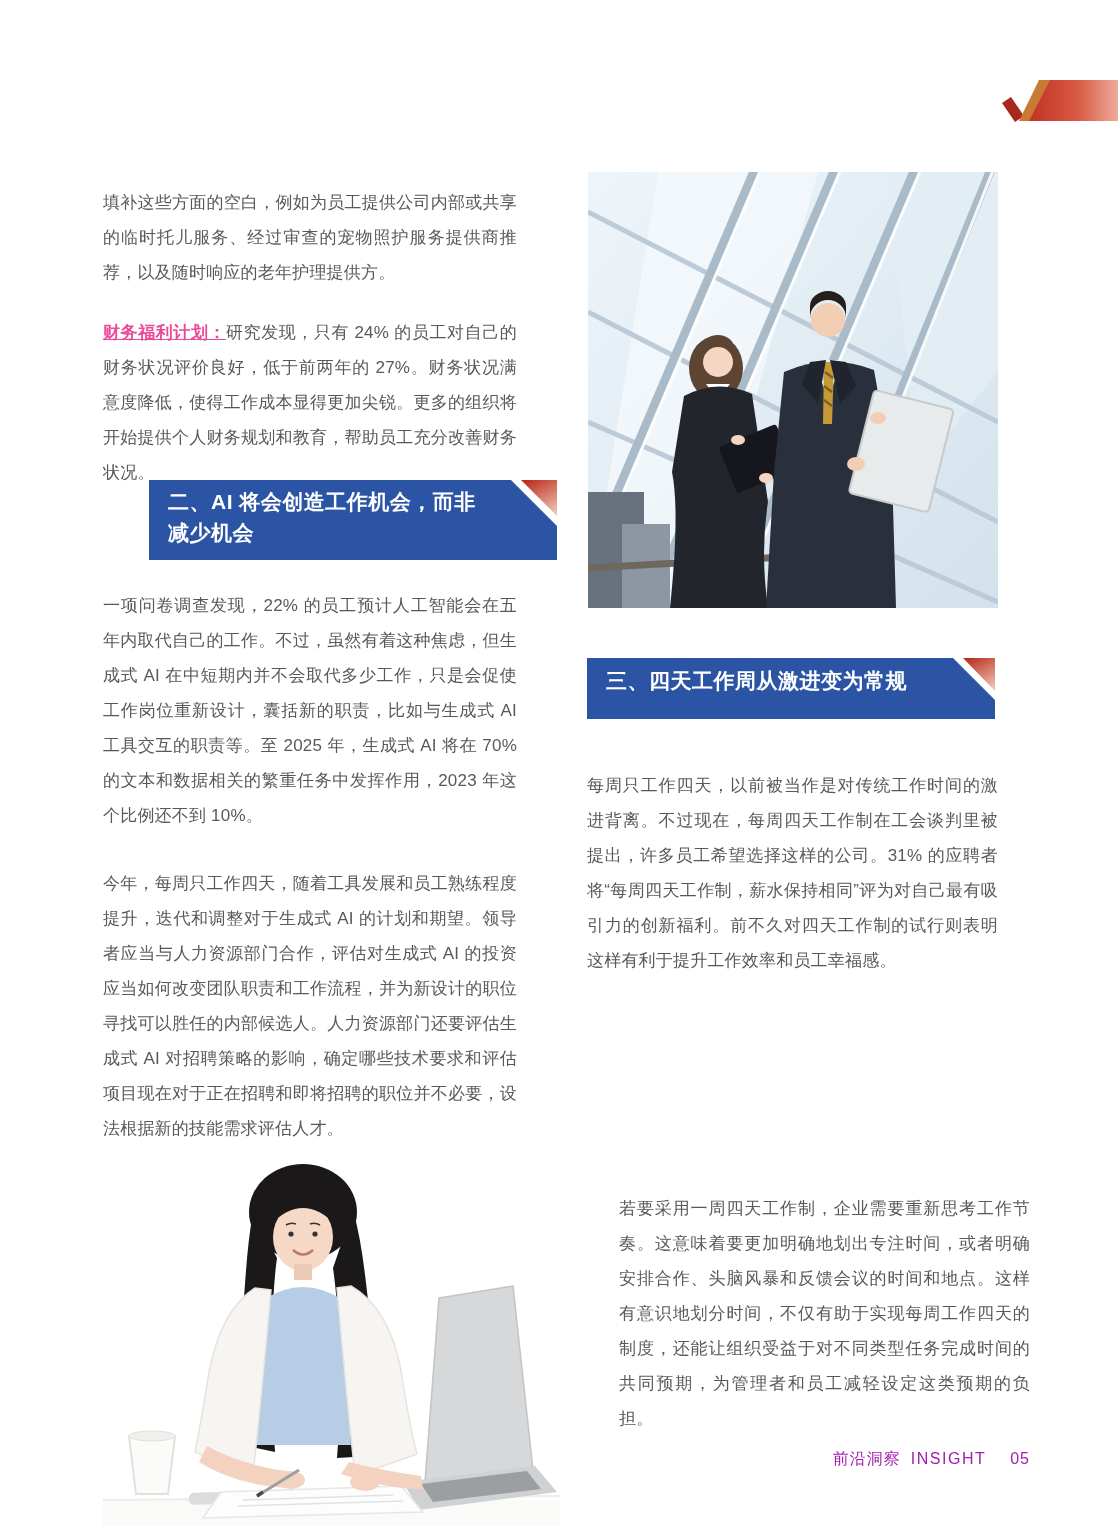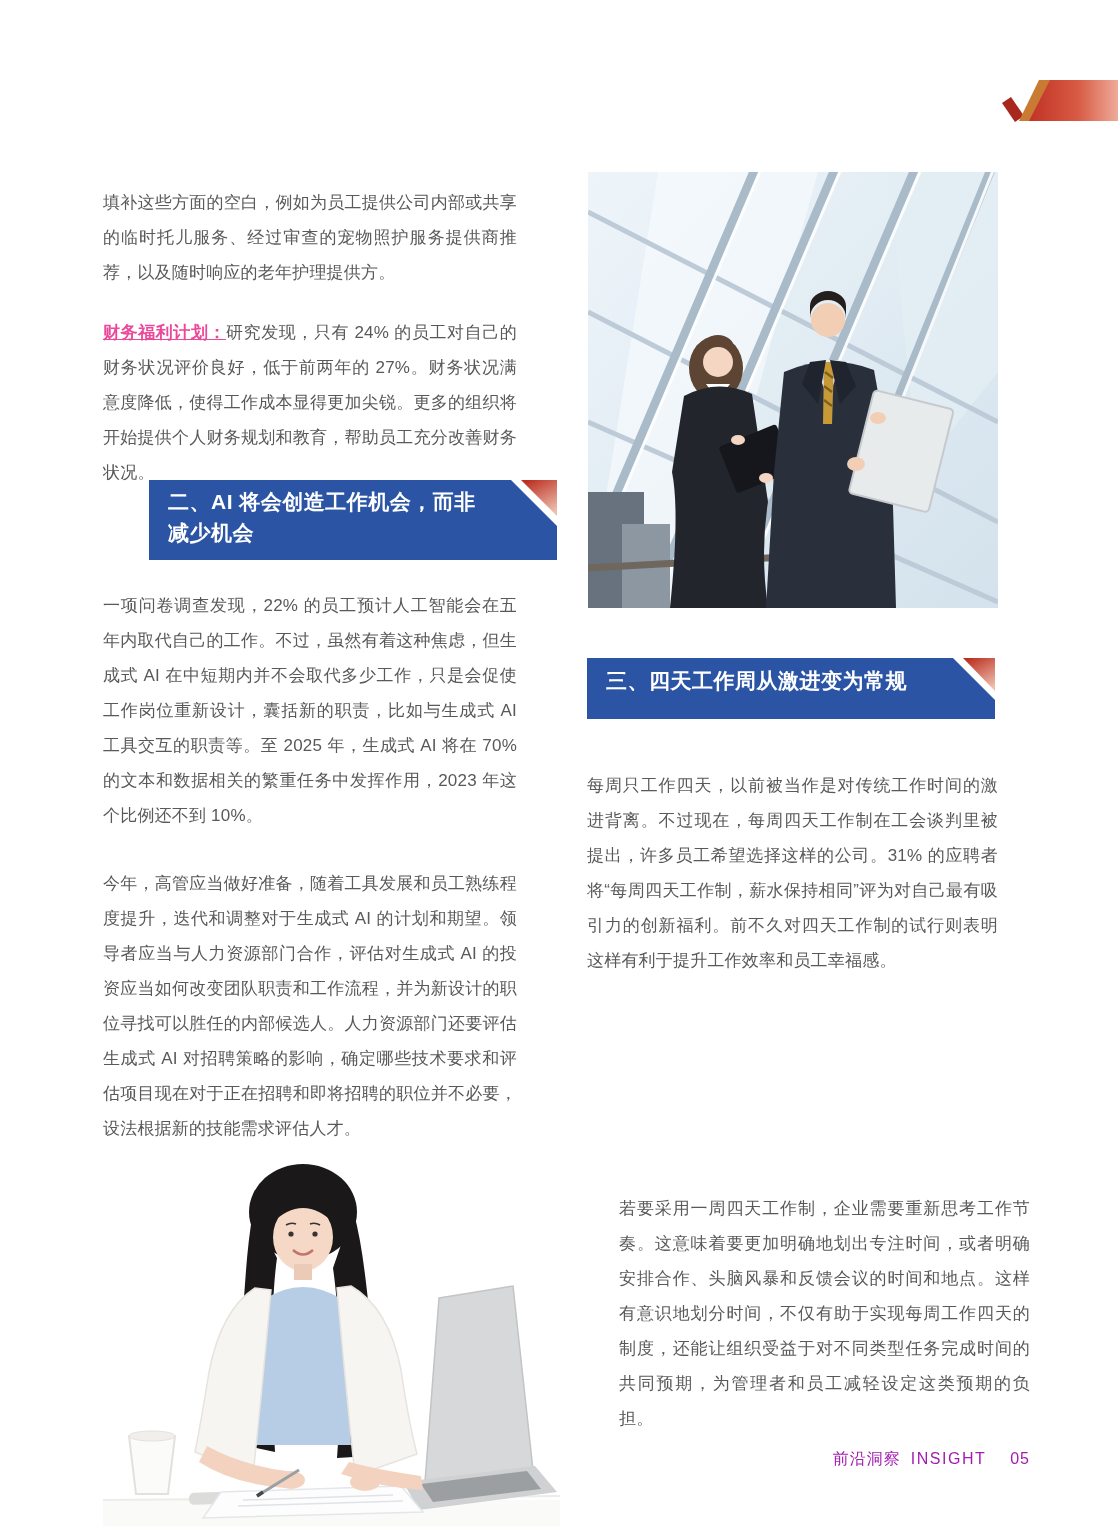--- a/index.html
+++ b/index.html
@@ -69,21 +69,21 @@
           <stop offset="1" stop-color="#eec0b0"></stop>
         </linearGradient>
       </defs>
       <polygon points="14,0 60,0 60,46" fill="#ffffff"></polygon>
       <polygon points="24,0 60,0 60,36" fill="url(#rg1)"></polygon>
     </svg>
   </div>
 
   <p class="body-text col-left" style="top:571px;">一项问卷调查发现，22% 的员工预计人工智能会在五年内取代自己的工作。不过，虽然有着这种焦虑，但生成式 AI 在中短期内并不会取代多少工作，只是会促使工作岗位重新设计，囊括新的职责，比如与生成式 AI 工具交互的职责等。至 2025 年，生成式 AI 将在 70% 的文本和数据相关的繁重任务中发挥作用，2023 年这个比例还不到 10%。</p>
 
-  <p class="body-text col-left" style="top:849px;">今年，高管应当做好准备，随着工具发展和员工熟练程度提升，迭代和调整对于生成式 AI 的计划和期望。领导者应当与人力资源部门合作，评估对生成式 AI 的投资应当如何改变团队职责和工作流程，并为新设计的职位寻找可以胜任的内部候选人。人力资源部门还要评估生成式 AI 对招聘策略的影响，确定哪些技术要求和评估项目现在对于正在招聘和即将招聘的职位并不必要，设法根据新的技能需求评估人才。</p>
+  <p class="body-text col-left" style="top:849px;">今年，每周只工作四天，随着工具发展和员工熟练程度提升，迭代和调整对于生成式 AI 的计划和期望。领导者应当与人力资源部门合作，评估对生成式 AI 的投资应当如何改变团队职责和工作流程，并为新设计的职位寻找可以胜任的内部候选人。人力资源部门还要评估生成式 AI 对招聘策略的影响，确定哪些技术要求和评估项目现在对于正在招聘和即将招聘的职位并不必要，设法根据新的技能需求评估人才。</p>
 
   <div class="photo photo-bottom">
     <svg width="457" height="386" viewBox="0 0 457 386">
       <rect x="0" y="0" width="457" height="386" fill="#ffffff"></rect>
 
       <ellipse cx="220" cy="366" rx="200" ry="10" fill="#f0f0ef"></ellipse>
       <rect x="0" y="360" width="457" height="26" fill="#fafaf9"></rect>
       <line x1="0" y1="360" x2="457" y2="356" stroke="#ececea" stroke-width="2"></line>
 
       <g>

